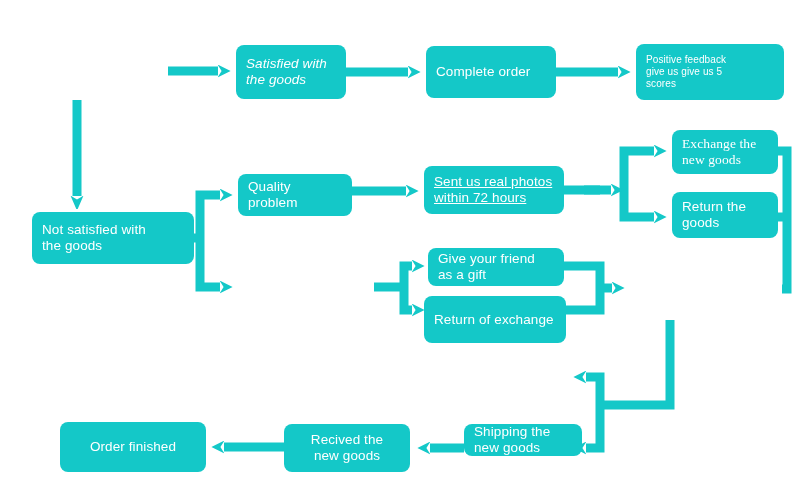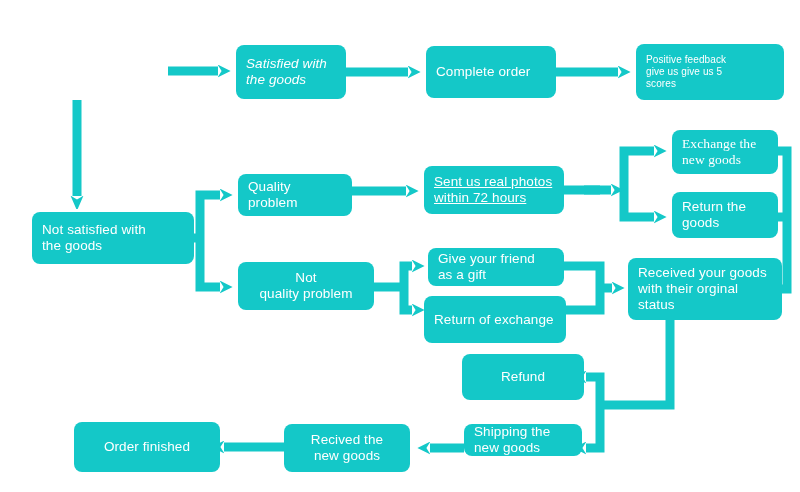--- a/index.html
+++ b/index.html
@@ -84,34 +84,28 @@
 
   <div class="node" style="left:236px;top:45px;width:110px;height:54px;font-style:italic;">Satisfied with
 the goods</div>
   <div class="node" style="left:426px;top:46px;width:130px;height:52px;">Complete order</div>
   <div class="node" style="left:636px;top:44px;width:148px;height:56px;font-size:10px;">Positive feedback
 give us give us 5
 scores</div>
   <div class="node" style="left:8px;top:212px;width:162px;height:52px;margin-left:24px;">Not satisfied with
 the goods</div>
   <div class="node" style="left:238px;top:174px;width:114px;height:42px;">Quality problem</div>
-  <div class="node center" style="left:238px;top:262px;width:136px;height:48px;">Not
-quality problem</div>
   <div class="node" style="left:424px;top:166px;width:140px;height:48px;text-decoration:underline;">Sent us real photos
 within 72 hours</div>
   <div class="node" style="left:672px;top:130px;width:106px;height:44px;font-family:Liberation Serif, serif;">Exchange the
 new goods</div>
   <div class="node" style="left:428px;top:248px;width:136px;height:38px;">Give your friend
 as a gift</div>
   <div class="node" style="left:672px;top:192px;width:106px;height:46px;">Return the
 goods</div>
   <div class="node" style="left:424px;top:296px;width:142px;height:47px;">Return of exchange</div>
-  <div class="node" style="left:628px;top:258px;width:154px;height:62px;">Received your goods
-with their orginal
-status</div>
-  <div class="node center" style="left:462px;top:354px;width:122px;height:46px;">Refund</div>
   <div class="node" style="left:464px;top:424px;width:118px;height:32px;">Shipping the
 new goods</div>
   <div class="node center" style="left:284px;top:424px;width:126px;height:48px;">Recived the
 new goods</div>
-  <div class="node center" style="left:60px;top:422px;width:146px;height:50px;margin-left:14px;">Order finished</div>
+  <div class="node center" style="left:60px;top:422px;width:146px;height:50px;">Order finished</div>
 
 </div>
 
 </body></html>

